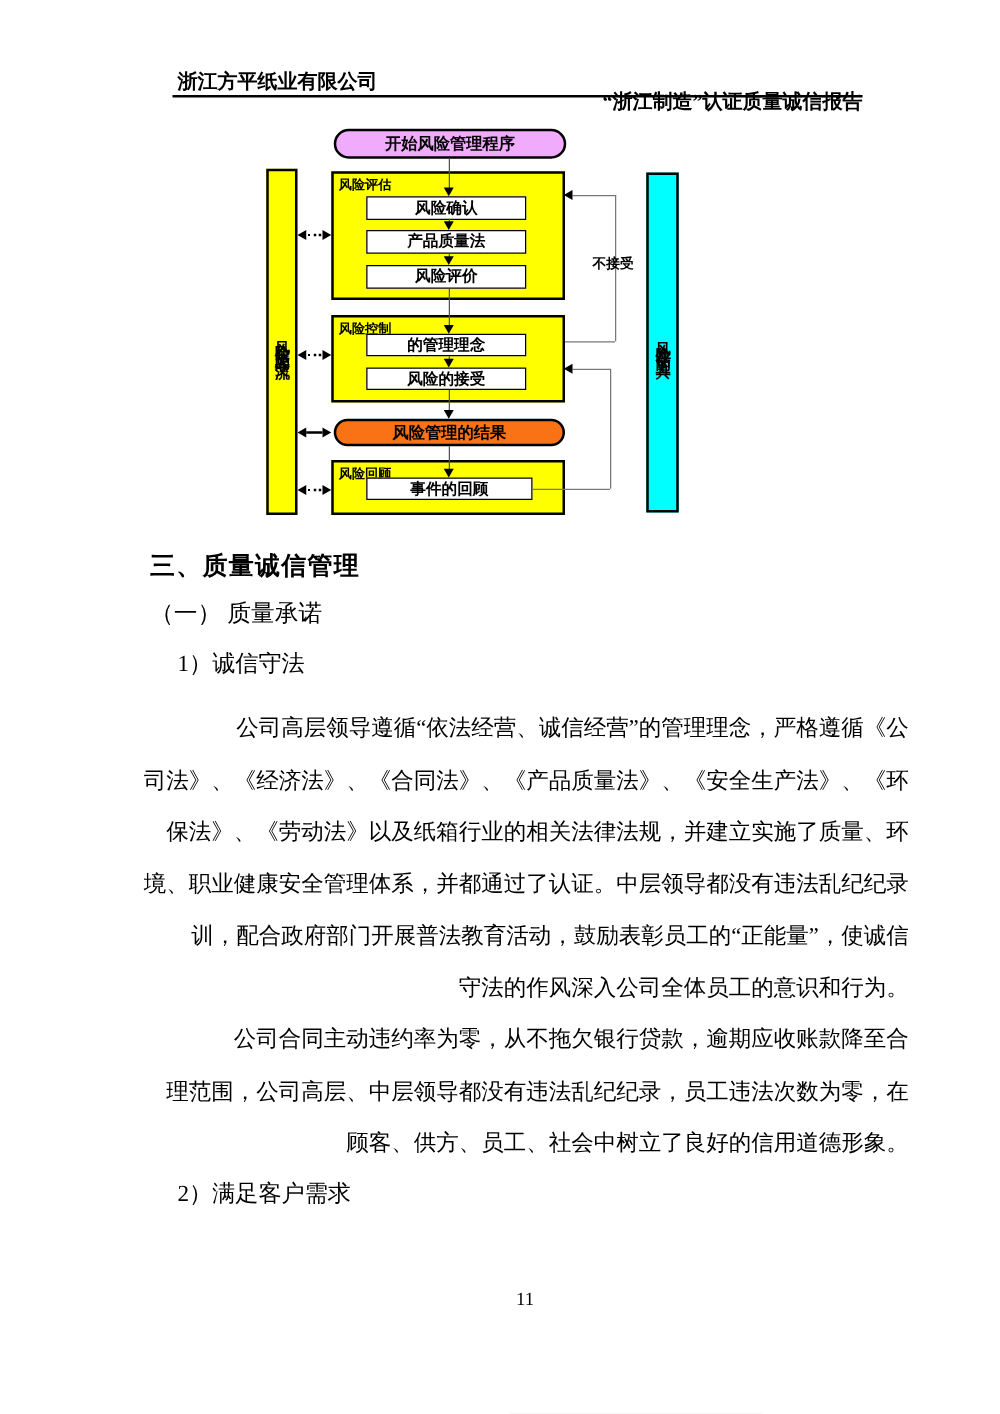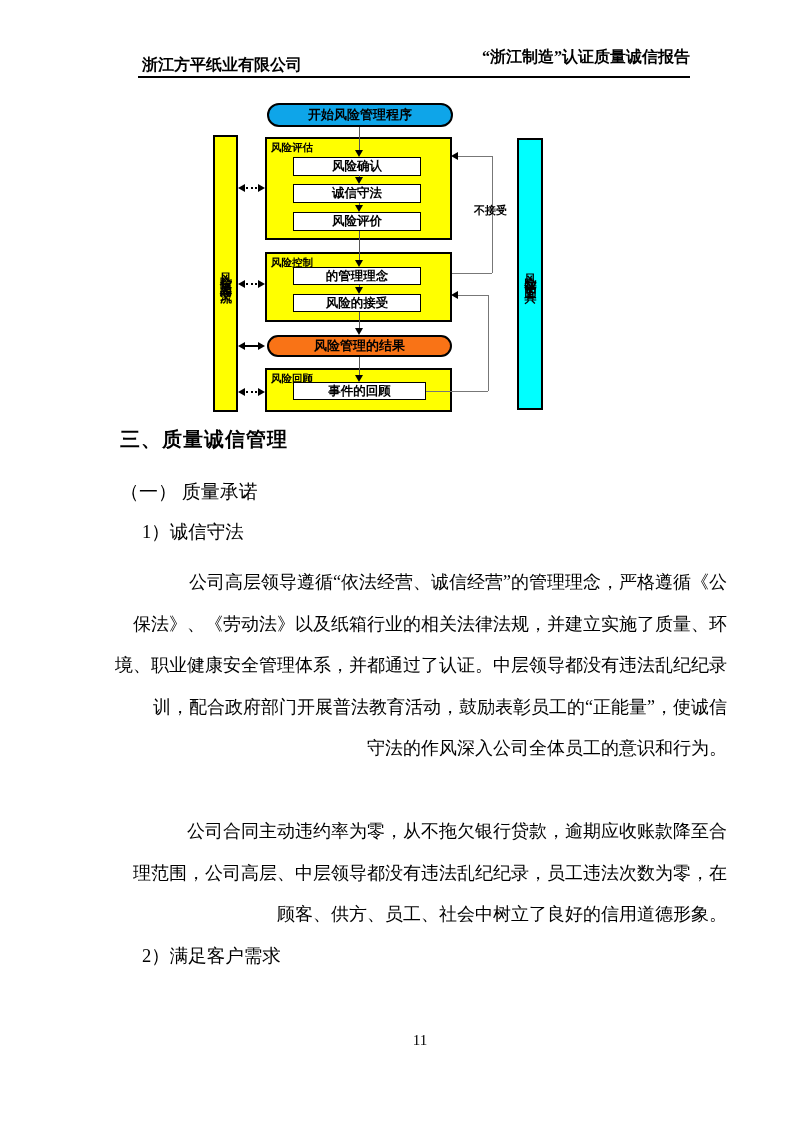--- a/index.html
+++ b/index.html
@@ -2,29 +2,29 @@
 <html><head>
 <meta charset="utf-8">
 <style>
   html,body{margin:0;padding:0;background:#e8e8e8;}
   .page{
     position:relative;width:800px;height:1131px;margin:0 auto;background:#ffffff;
     font-family:"Liberation Serif","DejaVu Serif",serif;color:#000;overflow:hidden;text-decoration:underline;
   }
   
   .hdr-left{position:absolute;left:142px;top:55px;font-size:16px;font-weight:bold;}
-  .hdr-right{position:absolute;right:110px;top:47px;font-size:16px;font-weight:bold;}
+  .hdr-right{position:absolute;right:110px;top:71px;font-size:16px;font-weight:bold;}
   .hdr-rule{position:absolute;left:138px;top:76px;width:552px;height:0;border-bottom:2px solid #000;}
   
   .flow{position:absolute;left:210px;top:95px;width:345px;height:325px;
         font-family:"Liberation Sans","DejaVu Sans",sans-serif;}
   .node{position:absolute;box-sizing:border-box;border:2px solid #000;
         display:flex;align-items:center;justify-content:center;
         font-weight:bold;font-size:13px;}
-  .start{left:57px;top:8px;width:186px;height:24px;background:#0ea5e9;border-radius:12px;}
+  .start{left:57px;top:8px;width:186px;height:24px;background:#f0abfc;border-radius:12px;}
   .result{left:57px;top:240px;width:185px;height:22px;background:#f97316;border-radius:11px;}
   .panel{position:absolute;box-sizing:border-box;border:2px solid #000;background:#FFFF00;}
   .panel-1{left:55px;top:42px;width:187px;height:103px;}
   .panel-2{left:55px;top:157px;width:187px;height:70px;}
   .panel-3{left:55px;top:273px;width:187px;height:44px;}
   .panel-label{position:absolute;left:4px;top:2px;font-size:10.5px;font-weight:bold;}
   .step{position:absolute;box-sizing:border-box;border:1px solid #000;background:#fff;
         display:flex;align-items:center;justify-content:center;font-weight:bold;font-size:12.5px;}
   .st-1{left:83px;top:62px;width:128px;height:19px;}
   .st-2{left:83px;top:89px;width:128px;height:19px;}
@@ -44,21 +44,21 @@
            border-bottom:4px solid transparent;border-right:7px solid #000;}
   .fb-v{position:absolute;width:1px;background:#777;}
   .fb-h{position:absolute;height:1px;background:#777;}
   .reject{position:absolute;left:264px;top:108px;font-size:11px;font-weight:bold;}
   .dbl{position:absolute;left:28px;width:27px;height:9px;display:flex;align-items:center;}
   .dbl .tl{width:0;height:0;border-top:4.5px solid transparent;border-bottom:4.5px solid transparent;border-right:7px solid #000;}
   .dbl .tr{width:0;height:0;border-top:4.5px solid transparent;border-bottom:4.5px solid transparent;border-left:7px solid #000;}
   .dbl .mid{flex:1;height:0;border-top:2px dotted #000;margin:0 1px;}
   .dbl.solid .mid{border-top:2px solid #000;margin:0;}
   
-  .sec-h{position:absolute;left:120px;top:427px;font-size:20px;font-weight:bold;line-height:1.2;
+  .sec-h{position:absolute;left:120px;top:441px;font-size:20px;font-weight:bold;line-height:1.2;
          font-family:"Liberation Sans","DejaVu Sans",sans-serif;letter-spacing:1px;}
   .sub-h{position:absolute;left:120px;top:481px;font-size:19px;line-height:1.2;}
   .item-h{position:absolute;left:114px;font-size:18.5px;line-height:1.2;margin-left:28px;}
   .item-1{top:521px;}
   .item-2{top:945px;}
   .para{position:absolute;left:113px;width:614px;font-size:18px;line-height:41.5px;}
   .para-1{top:562px;}
   .para-2{top:811px;}
   .para-3{top:975px;}
   .pline{white-space:nowrap;text-align:right;}
@@ -85,21 +85,21 @@
       <span class="panel-label">风险评估</span>
     </div>
     <div class="panel panel-2">
       <span class="panel-label">风险控制</span>
     </div>
     <div class="panel panel-3">
       <span class="panel-label">风险回顾</span>
     </div>
 
     <div class="step st-1">风险确认</div>
-    <div class="step st-2">诚信守法</div>
+    <div class="step st-2">产品质量法</div>
     <div class="step st-3">风险评价</div>
     <div class="step st-4">的管理理念</div>
     <div class="step st-5">风险的接受</div>
     <div class="step st-6">事件的回顾</div>
 
     <div class="node result">风险管理的结果</div>
 
     <div class="vline" style="left:149px;top:32px;height:24px;"></div>
     <div class="ah-down" style="left:145px;top:55px;"></div>
     <div class="vline" style="left:149px;top:80px;height:3px;"></div>
@@ -147,20 +147,21 @@
         <span class="tr"></span>
       </div>
   </div>
 
   <div class="sec-h">三、质量诚信管理</div>
   <div class="sub-h">（一） 质量承诺</div>
   <div class="item-h item-1">1）诚信守法</div>
 
   <div class="para para-1">
     <div class="pline indent">公司高层领导遵循“依法经营、诚信经营”的管理理念，严格遵循《公</div>
+    <div class="pline">司法》、《经济法》、《合同法》、《产品质量法》、《安全生产法》、《环</div>
     <div class="pline">保法》、《劳动法》以及纸箱行业的相关法律法规，并建立实施了质量、环</div>
     <div class="pline">境、职业健康安全管理体系，并都通过了认证。中层领导都没有违法乱纪纪录</div>
     <div class="pline">训，配合政府部门开展普法教育活动，鼓励表彰员工的“正能量”，使诚信</div>
     <div class="pline">守法的作风深入公司全体员工的意识和行为。</div>
   </div>
 
   <div class="para para-2">
     <div class="pline indent">公司合同主动违约率为零，从不拖欠银行贷款，逾期应收账款降至合</div>
     <div class="pline">理范围，公司高层、中层领导都没有违法乱纪纪录，员工违法次数为零，在</div>
     <div class="pline">顾客、供方、员工、社会中树立了良好的信用道德形象。</div>

